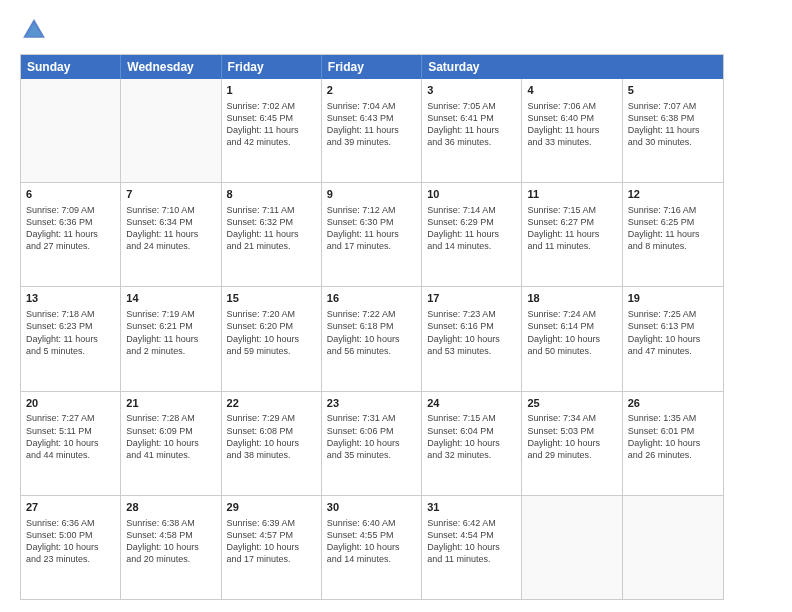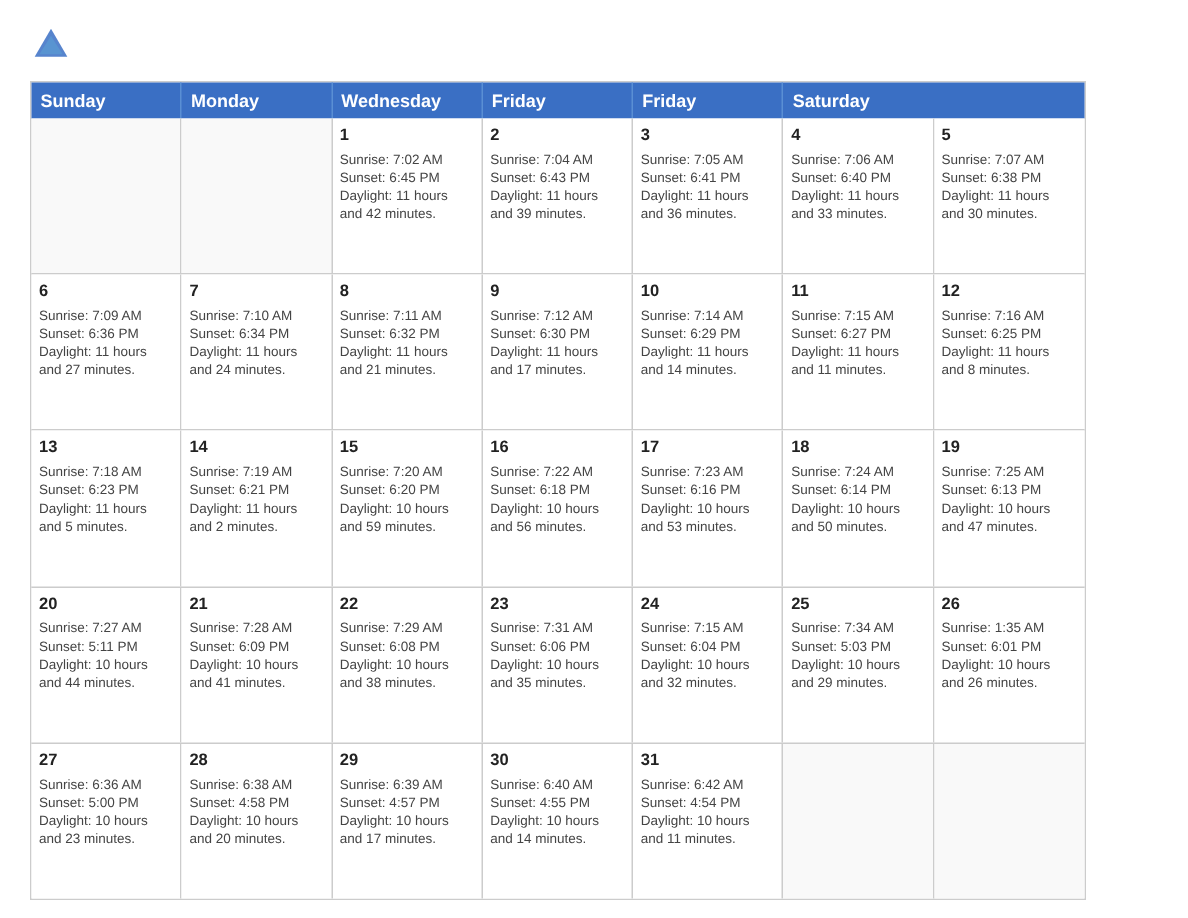--- a/index.html
+++ b/index.html
@@ -134,21 +134,20 @@
     </div>
     <div class="title-block">
       <div class="month-title"></div>
       <div class="subtitle"></div>
     </div>
   </div>
 
   <div class="calendar">
     <div class="cal-header">
     <div class="cal-header-cell">Sunday</div>
-        <div class="cal-header-cell">Monday</div>
         <div class="cal-header-cell">Wednesday</div>
         <div class="cal-header-cell">Friday</div>
         <div class="cal-header-cell">Friday</div>
         <div class="cal-header-cell">Saturday</div>
       </div>
     <div class="cal-body">
     <div class="cal-row">
           <div class="cal-cell empty"></div>
           <div class="cal-cell empty"></div>
           <div class="cal-cell">

